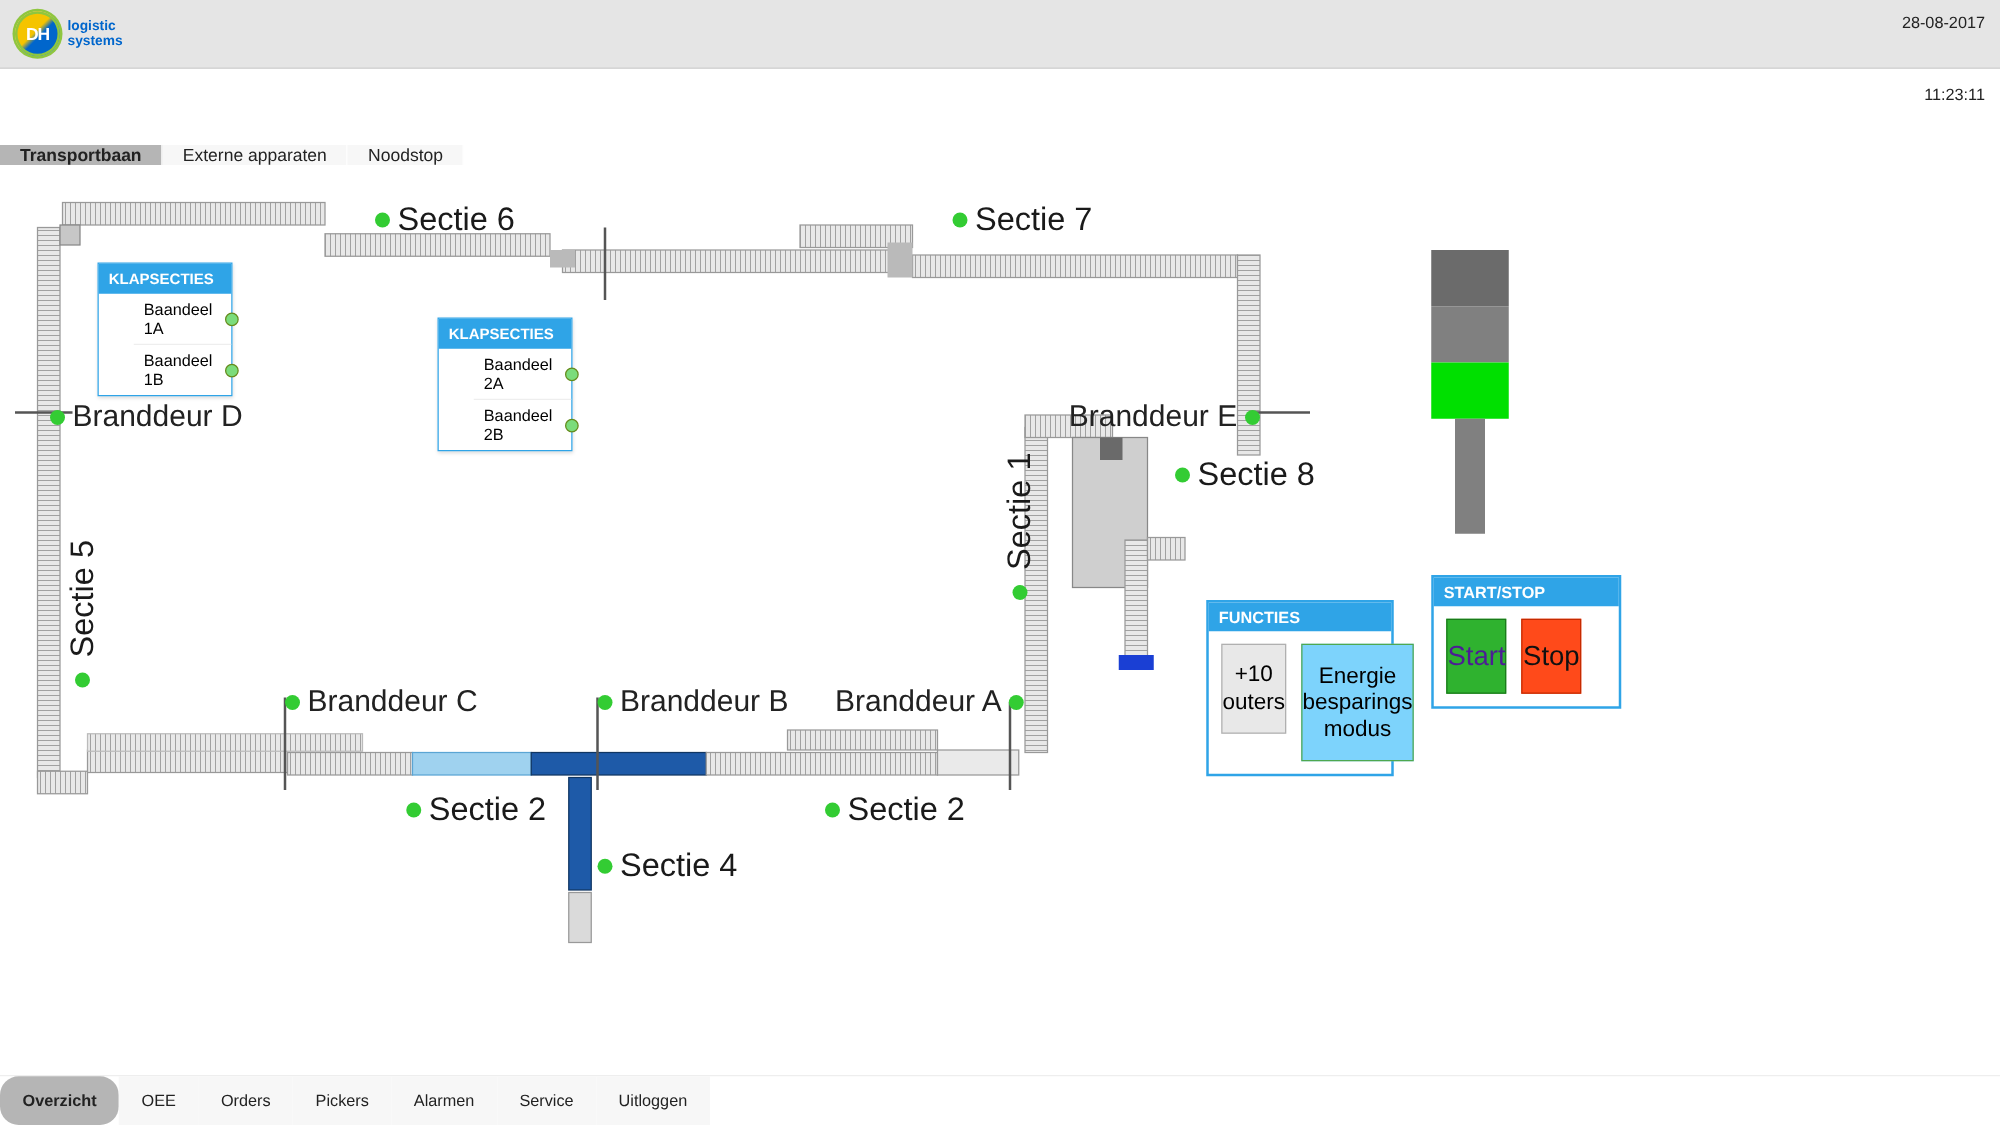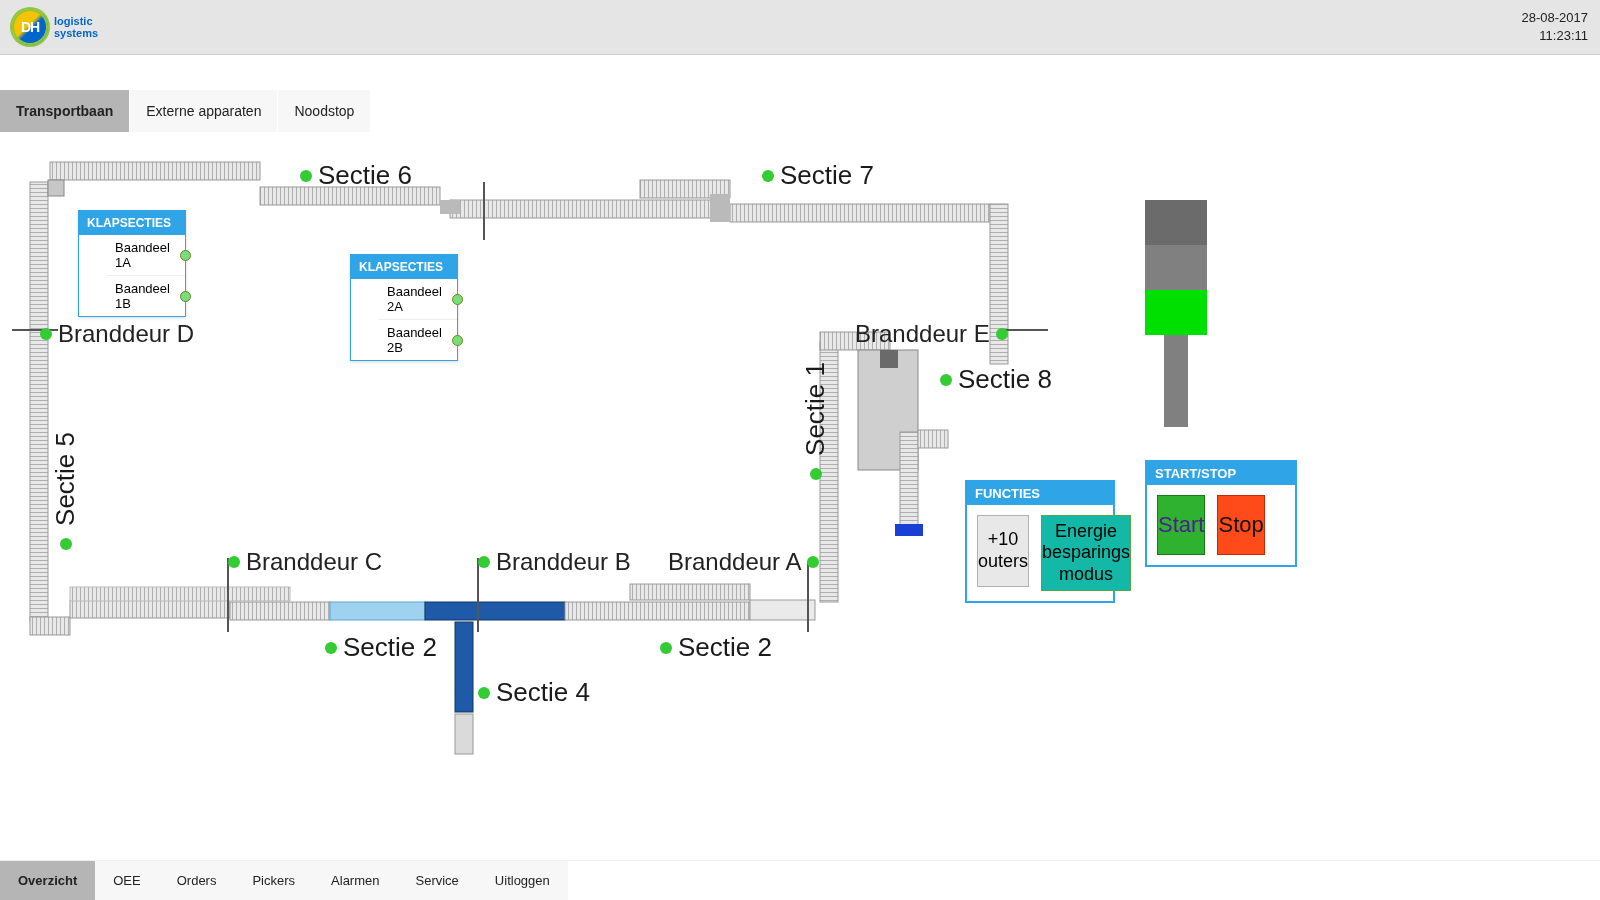--- a/index.html
+++ b/index.html
@@ -5,24 +5,24 @@
 * { box-sizing: border-box; margin: 0; padding: 0; font-family: "Segoe UI", Arial, sans-serif; }
 html, body { width: 1600px; height: 900px; background: #fff; overflow: hidden; }
 
 
 .header { height: 55px; background: #e5e5e5; display: flex; align-items: center; justify-content: space-between; padding: 0 12px; border-bottom: 1px solid #d0d0d0; }
 .logo-wrap { display: flex; align-items: center; gap: 6px; }
 .logo-circle { width: 36px; height: 36px; border-radius: 50%; background: linear-gradient(135deg,#f5c400 0%,#f5c400 45%,#0066cc 55%,#0066cc 100%); display: flex; align-items: center; justify-content: center; box-shadow: inset 0 0 0 2px #8fc63f, 0 0 0 2px #8fc63f; }
 .logo-circle span { color:#fff; font-weight:bold; font-size:14px; letter-spacing:-1px; }
 .logo-text { font-size: 11px; line-height: 1.1; color:#0066cc; font-weight: bold; }
 .date-time { text-align:right; font-size:13px; color:#222; }
-.date-time div { line-height:1.4; }
-
-
-.tabs-top { display:flex; height:42px; margin-top:35px; }
+.date-time div { line-height:1.4;margin-top:40px; }
+
+
+.tabs-top { display:flex; height:42px; margin-top:35px;align-items:flex-end; }
 .tabs-top .tab { padding:0 16px; display:flex; align-items:center; font-size:14px; color:#222; background:#f0f0f0; cursor:pointer; border-right:1px solid #fff; }
 .tabs-top .tab.active { background:#b5b5b5; font-weight:bold; }
 .tabs-top .tab.inactive { background:#f7f7f7; }
 
 
 .canvas { position:relative; width:100%; height:670px; }
 
 .section-label { position:absolute; display:flex; align-items:center; gap:6px; font-size:26px; color:#1a1a1a; }
 .section-label.small { font-size:24px; color:#222; }
 .section-label.vertical { flex-direction:column-reverse; }
@@ -35,33 +35,33 @@
 .panel .prow { padding:5px 8px; display:flex; align-items:center; justify-content:space-between; font-size:13px; border-bottom:1px solid #eee; gap:10px;margin-left:28px; }
 .panel .prow:last-child { border-bottom:none; }
 .panel .prow .dot { width:11px; height:11px; border:1px solid #648b1b; background:#7bdc7b; }
 
 
 .ctrl-panel { position:absolute; border:2px solid #2fa4e7; background:#fff; }
 .ctrl-panel .phead { background:#2fa4e7; color:#fff; font-size:13px; font-weight:bold; padding:4px 8px; }
 .ctrl-panel .pbody { padding:10px; display:flex; flex-direction:row; gap:12px; }
 .btn { display:flex; align-items:center; justify-content:center; text-align:center; font-size:18px; border:1px solid #999; cursor:pointer; line-height:1.2; }
 .btn-gray { background:#e8e8e8; border-color:#b0b0b0; height:72px; }
-.btn-lightgreen { background:#14b8a6; border-color:#4fa84f; height:76px; }
+.btn-lightgreen { background:#7dd3fc; border-color:#4fa84f; height:94px; }
 .btn-green { background:#2fb22f; color:#4c1d95; border-color:#1a7a1a; height:60px; font-size:22px; }
 .btn-red { background:#ff4a1a; color:#111; border-color:#c52a00; height:60px; font-size:22px; }
 
 
 .stacklight { position:absolute; }
 .stacklight .seg { width:62px; height:45px; }
 .stacklight .pole { width:24px; height:92px; background:#808080; margin:0 auto; }
 
 
 .tabs-bottom { position:absolute; bottom:0; left:0; right:0; height:40px; display:flex; background:#fff; border-top:1px solid #eee; }
 .tabs-bottom .tab { padding:0 18px; display:flex; align-items:center; font-size:13px; color:#222; background:#f7f7f7; cursor:pointer; }
-.tabs-bottom .tab.active { background:#b5b5b5; font-weight:bold; }
+.tabs-bottom .tab.active { background:#b5b5b5; font-weight:bold;border-radius:15px; }
 
 
 .conveyor-svg { position:absolute; left:0; top:0; width:100%; height:100%; }
 </style>
 </head>
 <body>
 
 <div class="header">
   <div class="logo-wrap">
     <div class="logo-circle">

